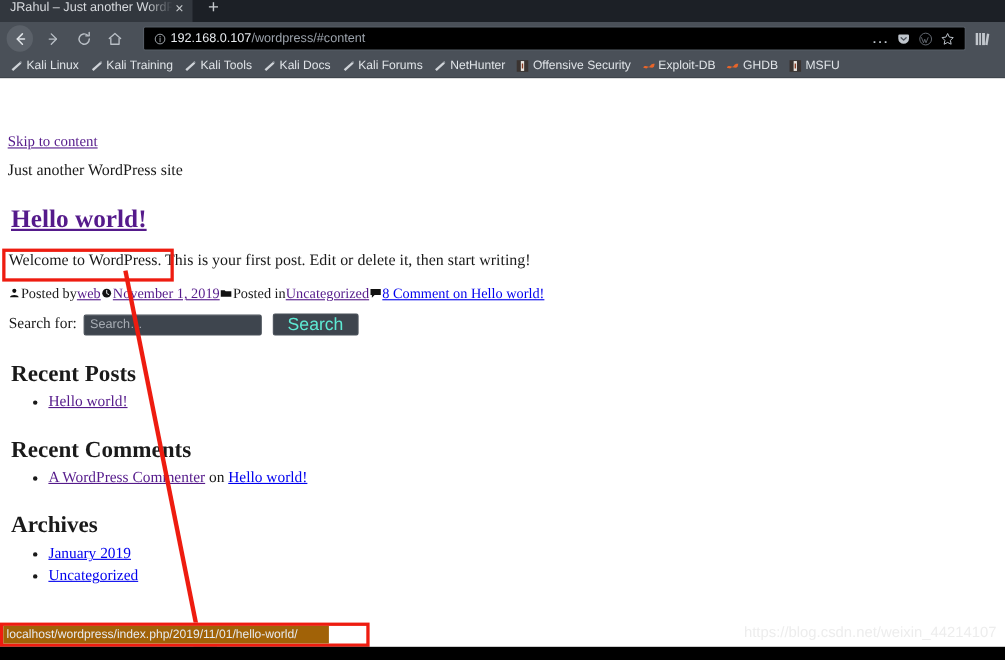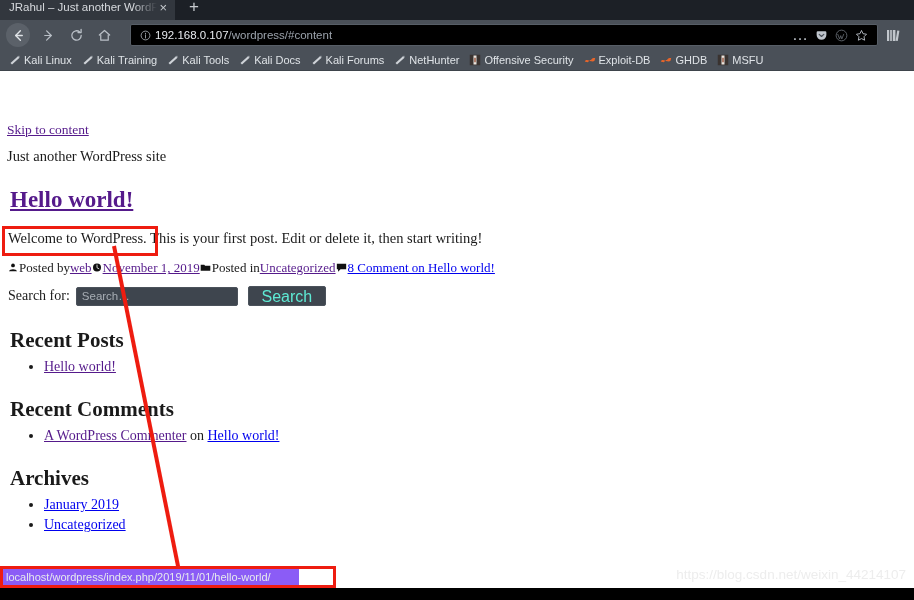--- a/index.html
+++ b/index.html
@@ -137,21 +137,21 @@
   .annot { position: absolute; left: 0; top: 0; pointer-events: none; }
 
   .statusbox {
     position: absolute; left: 0; bottom: 12px;
     width: 336px; height: 22px;
     border: 3px solid #ee1c10; background: #ffffff;
     display: flex; align-items: center;
   }
   .statusbar-inner {
     position: absolute; left: 3px; bottom: 15px;
-    width: 296px; height: 16px; background: #8b5cf6;
+    width: 296px; height: 16px; background: #a16207;
     display: flex; align-items: center; padding: 0 3px;
   }
   .statusbar-text {
     color: #e6e9ed; font-size: 11px;
     font-family: "Liberation Sans", sans-serif; white-space: nowrap;
   }
 
   .watermark {
     position: absolute; right: 8px; bottom: 18px;
     color: #ededed; font-size: 13.5px;

